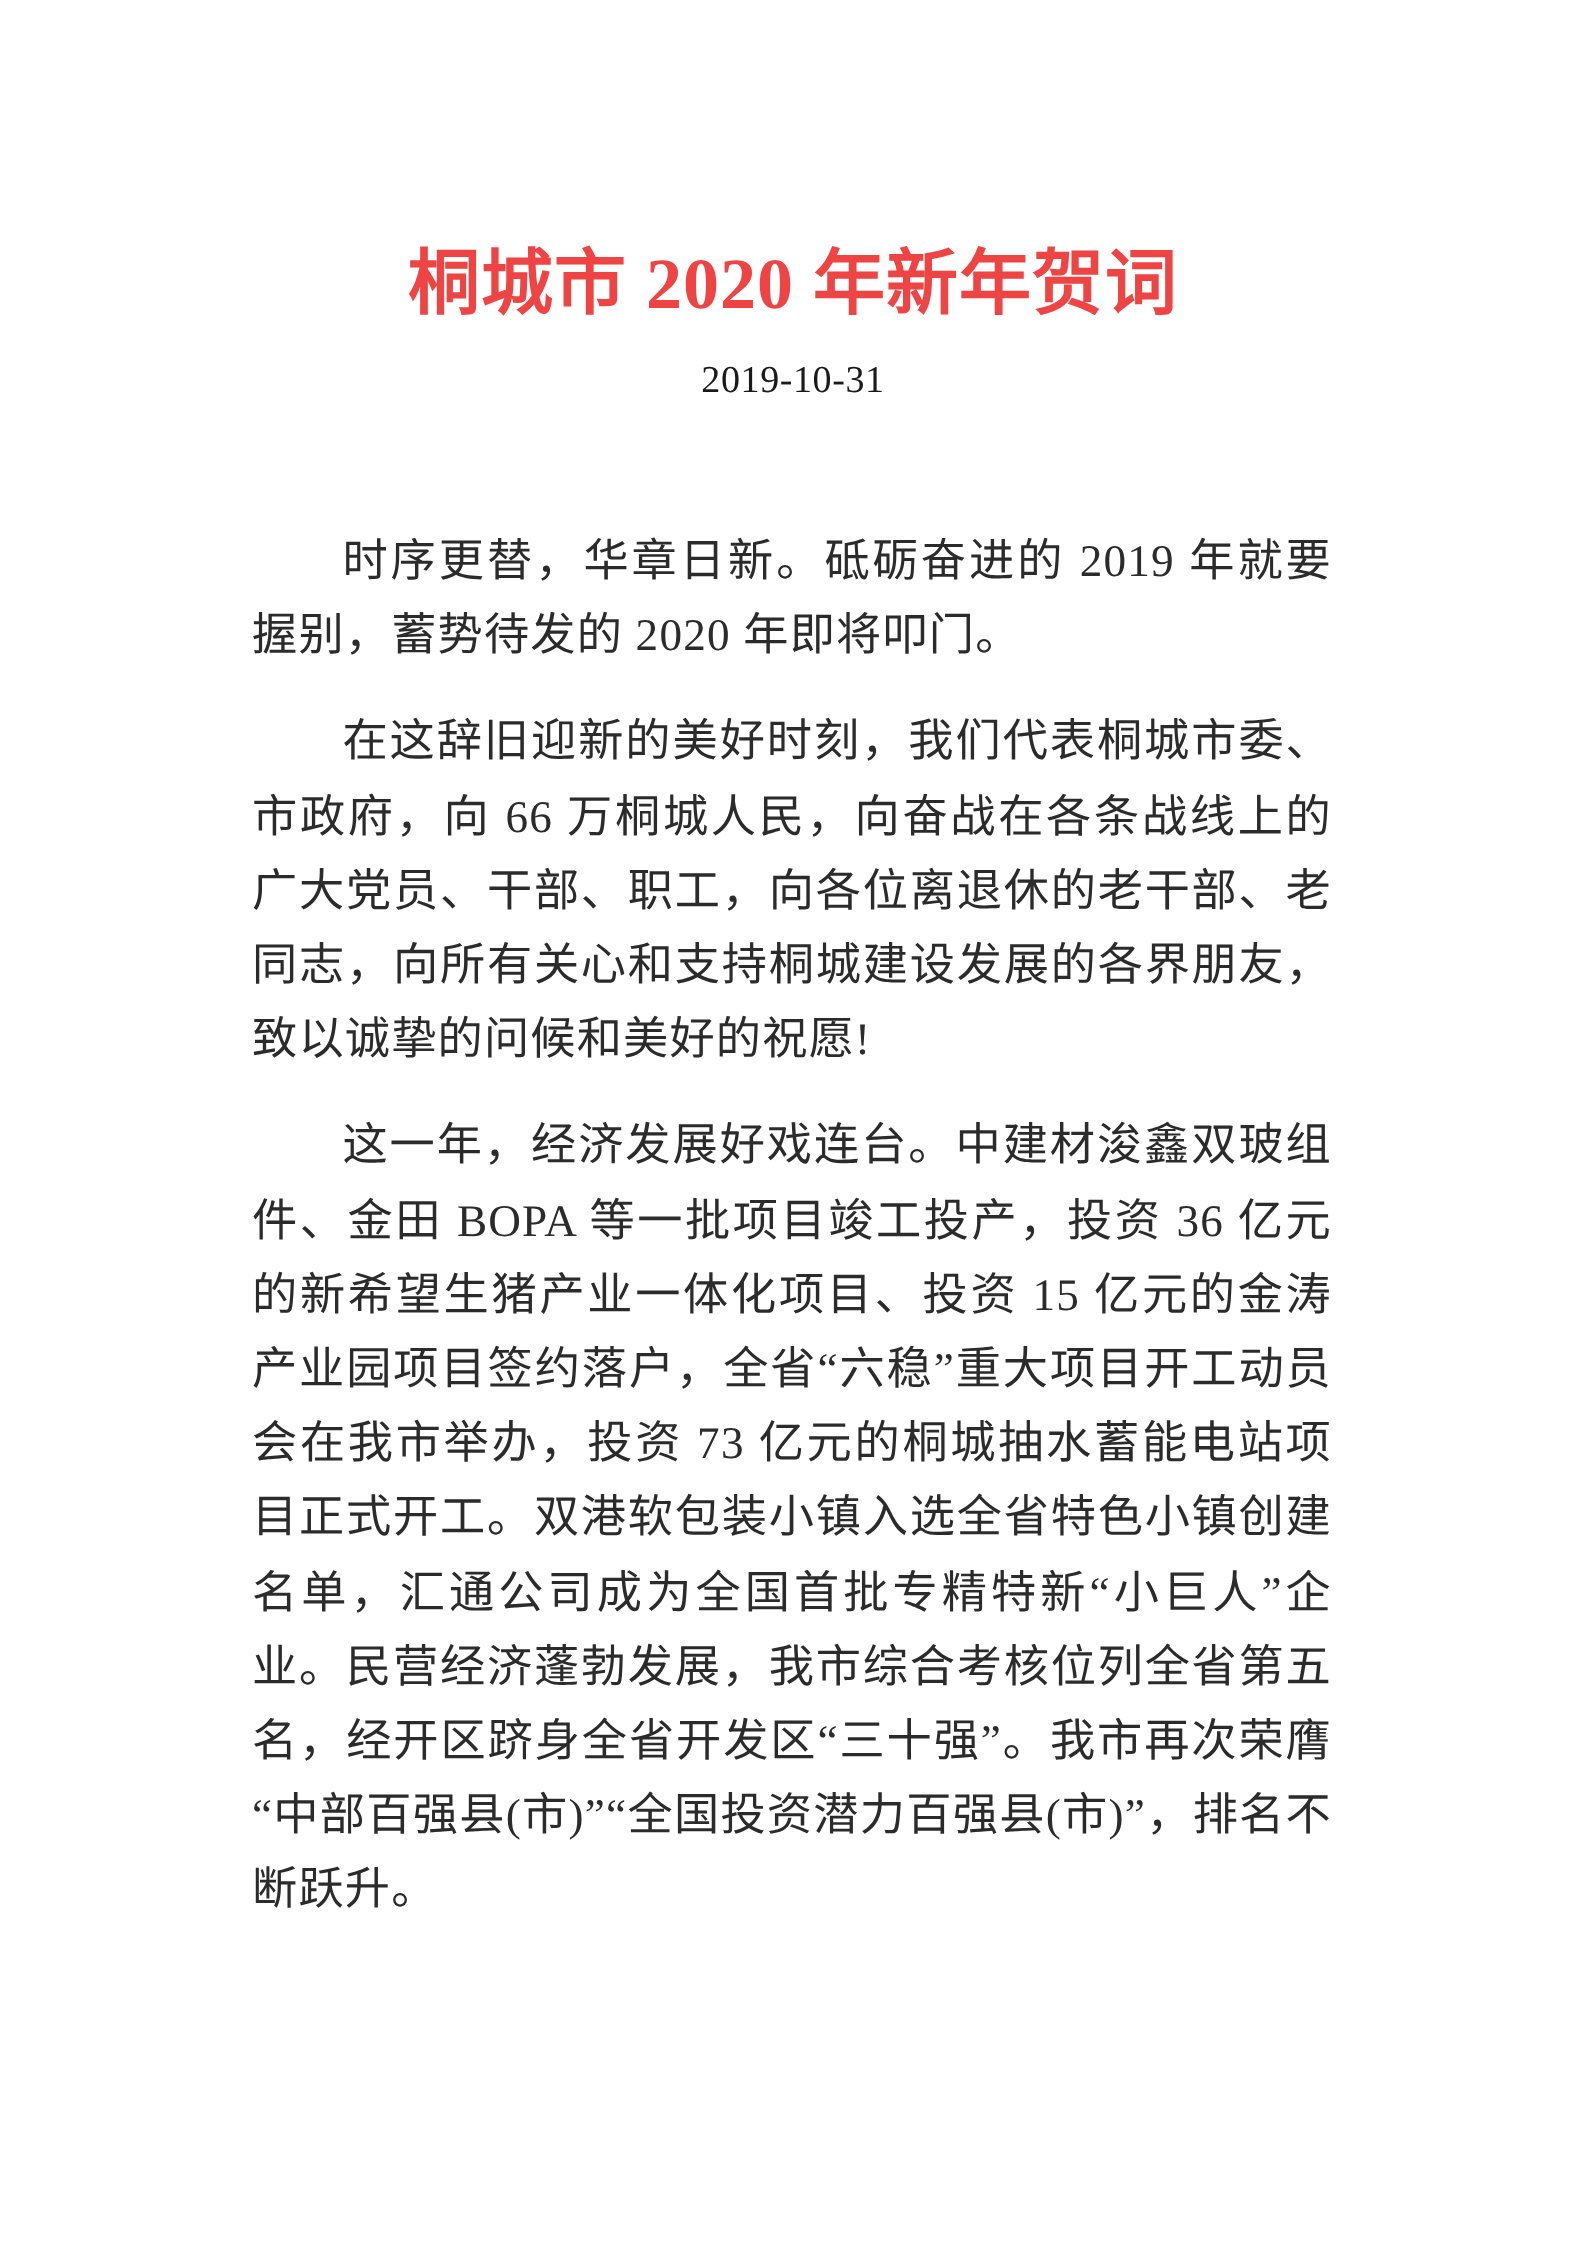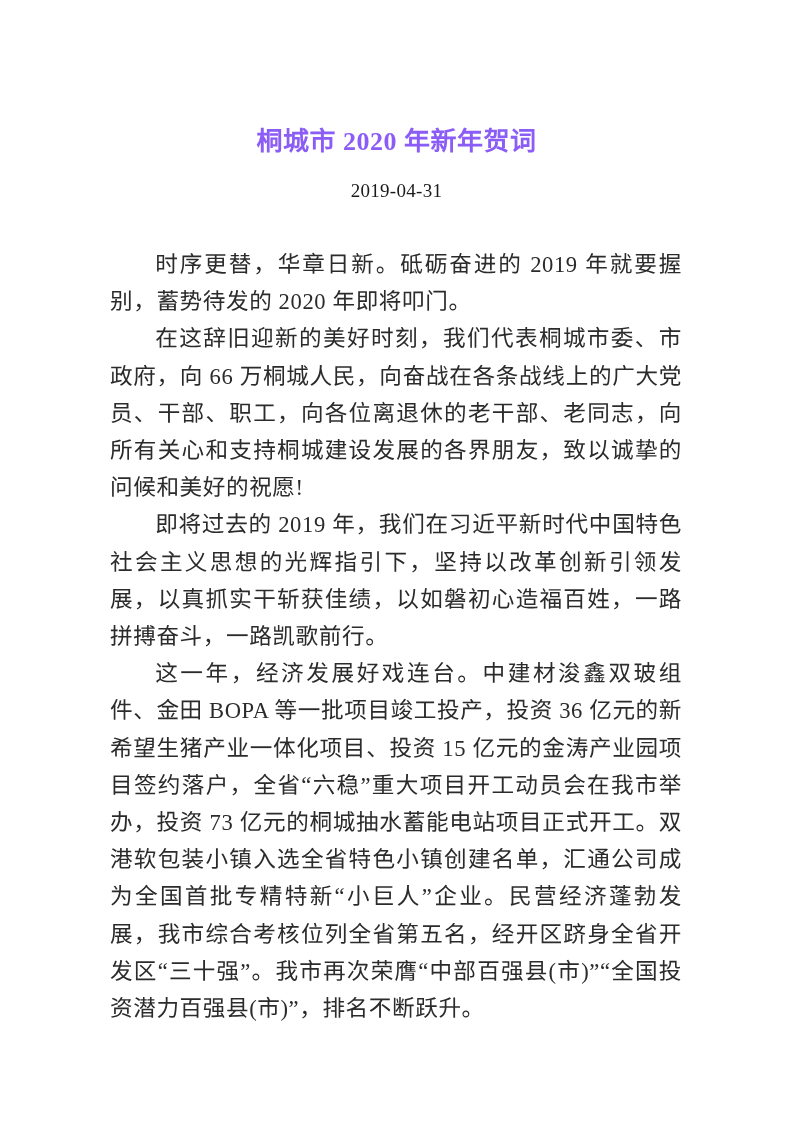--- a/index.html
+++ b/index.html
@@ -30,24 +30,24 @@
   
   .doc-header {
     padding-top: 122px;
     text-align: center;
   }
 
   .doc-title {
     margin: 0;
     font-family: "Liberation Serif", "DejaVu Serif", serif;
     font-weight: 700;
-    font-size: 26px;
+    font-size: 36px;
     line-height: 40px;
     letter-spacing: 0.5px;
-    color: #8b5cf6;
+    color: #ef4444;
     white-space: nowrap;
   }
 
   .doc-date {
     margin: 0;
     padding-top: 16px;
     font-family: "Liberation Serif", "DejaVu Serif", serif;
     font-weight: 400;
     font-size: 19px;
     line-height: 26px;
@@ -56,44 +56,43 @@
   }
 
   
   .doc-body {
     box-sizing: border-box;
     margin: 0;
     padding: 42px 111px 0 110px;
   }
 
   .doc-paragraph {
-    margin: 0;
+    margin: 16px;
     font-family: "Liberation Serif", "DejaVu Serif", serif;
     font-size: 22.6px;
     line-height: 37.2px;
     color: #2b2b2b;
     text-align: justify;
     text-justify: inter-ideograph;
     text-indent: 2em;
     letter-spacing: 0.6px;
     word-break: break-all;
     -webkit-hyphens: none;
     hyphens: none;
   }
 </style>
 </head>
 <body>
 
 <div class="page">
 
   <header class="doc-header">
     <h1 class="doc-title">桐城市 2020 年新年贺词</h1>
-    <p class="doc-date">2019-04-31</p>
+    <p class="doc-date">2019-10-31</p>
   </header>
 
   <main class="doc-body">
     <p class="doc-paragraph">时序更替，华章日新。砥砺奋进的 2019 年就要握别，蓄势待发的 2020 年即将叩门。</p>
     <p class="doc-paragraph">在这辞旧迎新的美好时刻，我们代表桐城市委、市政府，向 66 万桐城人民，向奋战在各条战线上的广大党员、干部、职工，向各位离退休的老干部、老同志，向所有关心和支持桐城建设发展的各界朋友，致以诚挚的问候和美好的祝愿!</p>
-    <p class="doc-paragraph">即将过去的 2019 年，我们在习近平新时代中国特色社会主义思想的光辉指引下，坚持以改革创新引领发展，以真抓实干斩获佳绩，以如磐初心造福百姓，一路拼搏奋斗，一路凯歌前行。</p>
     <p class="doc-paragraph">这一年，经济发展好戏连台。中建材浚鑫双玻组件、金田 BOPA 等一批项目竣工投产，投资 36 亿元的新希望生猪产业一体化项目、投资 15 亿元的金涛产业园项目签约落户，全省“六稳”重大项目开工动员会在我市举办，投资 73 亿元的桐城抽水蓄能电站项目正式开工。双港软包装小镇入选全省特色小镇创建名单，汇通公司成为全国首批专精特新“小巨人”企业。民营经济蓬勃发展，我市综合考核位列全省第五名，经开区跻身全省开发区“三十强”。我市再次荣膺“中部百强县(市)”“全国投资潜力百强县(市)”，排名不断跃升。</p>
   </main>
 
 </div>
 
 </body></html>

